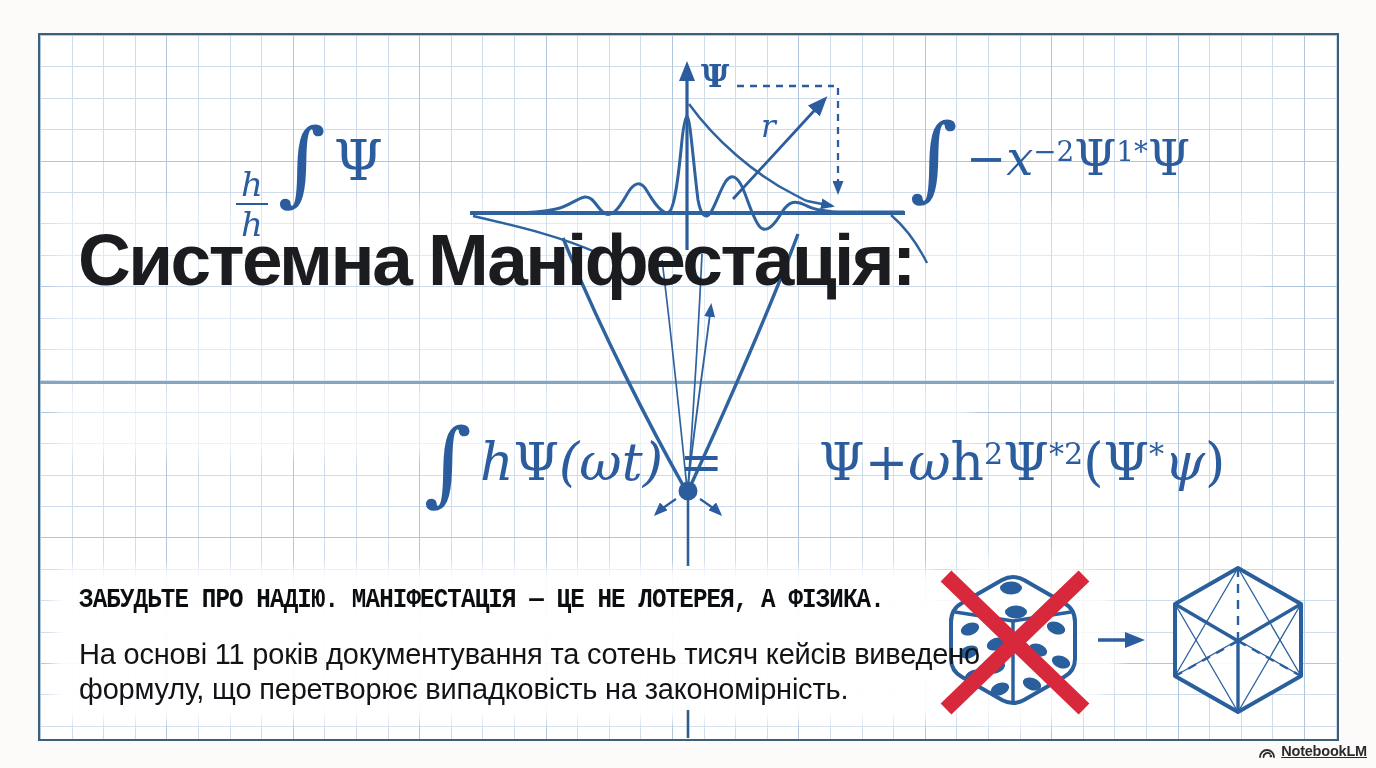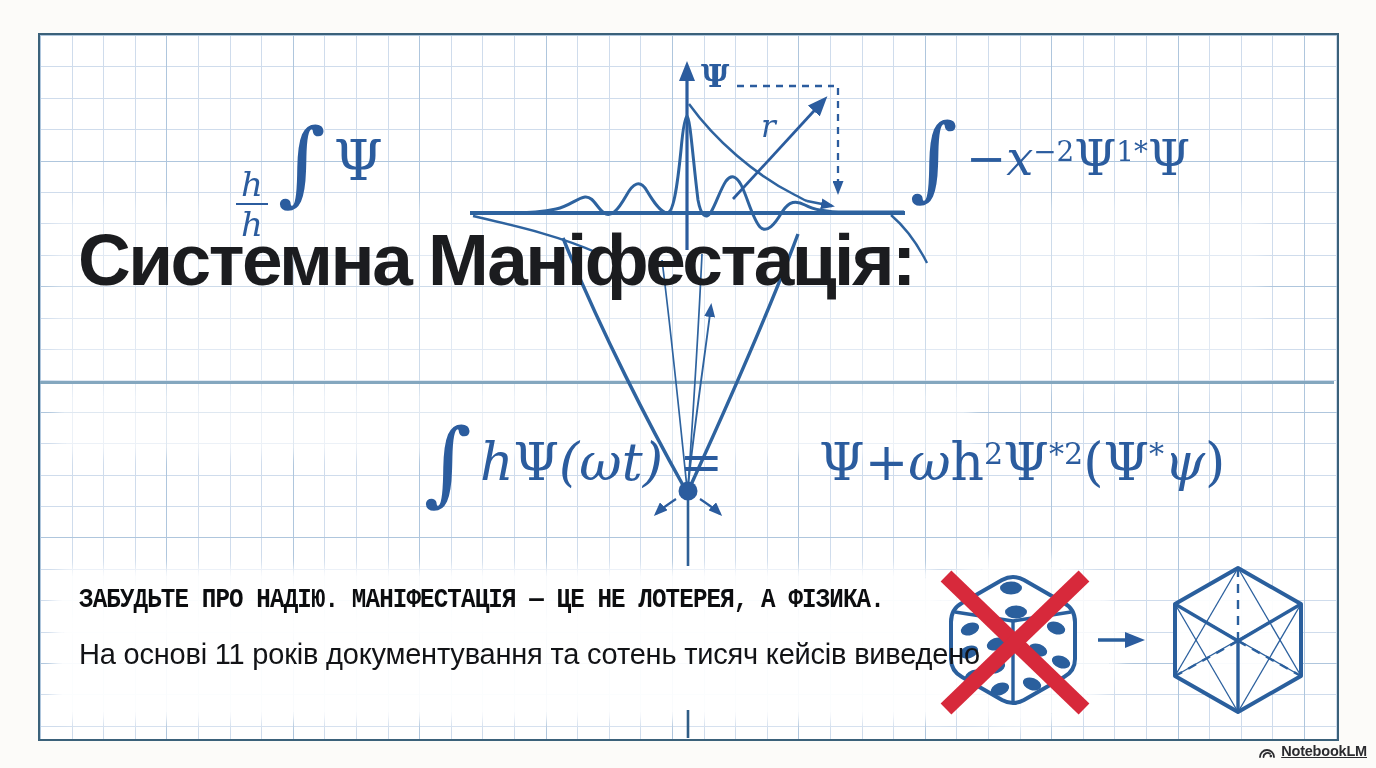--- a/index.html
+++ b/index.html
@@ -232,20 +232,21 @@
 
   <div class="txt title">
     <div>Системна Маніфестація:</div>
   </div>
 
 
   <div class="txt statement">ЗАБУДЬТЕ ПРО НАДІЮ. МАНІФЕСТАЦІЯ — ЦЕ НЕ ЛОТЕРЕЯ, А ФІЗИКА.</div>
 
   <div class="txt bodytext">
     <div>На основі 11 років документування та сотень тисяч кейсів виведено</div>
+    <div>формулу, що перетворює випадковість на закономірність.</div>
   </div>
 
   <div class="watermark">
     <svg width="18" height="15" viewBox="0 0 18 15">
       <path d="M2,13 A7,7 0 0 1 16,13" fill="none" stroke="#2b2b2f" stroke-width="1.8" stroke-linecap="round"></path>
       <path d="M5.5,13 A4,4 0 0 1 12,9.8" fill="none" stroke="#2b2b2f" stroke-width="1.8" stroke-linecap="round"></path>
       <circle cx="12.8" cy="12.1" r="1.3" fill="#2b2b2f"></circle>
     </svg>
     <span class="wm-label">NotebookLM</span>
   </div>

